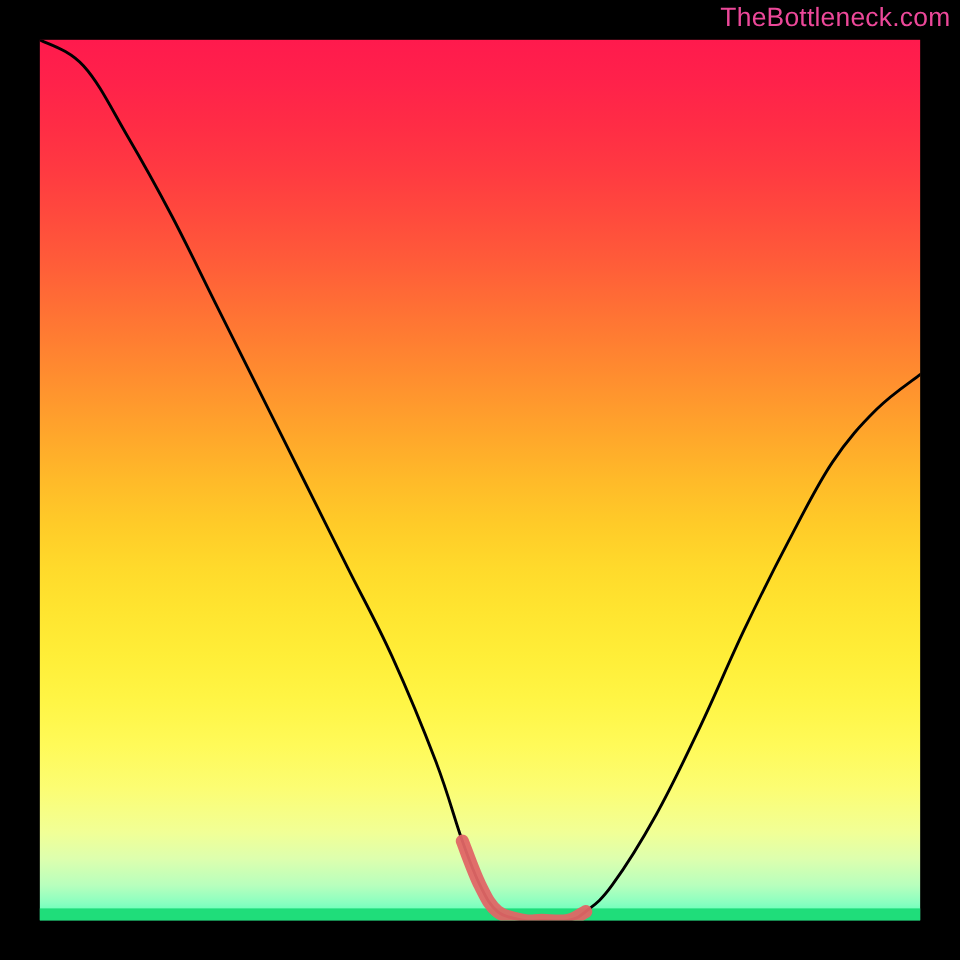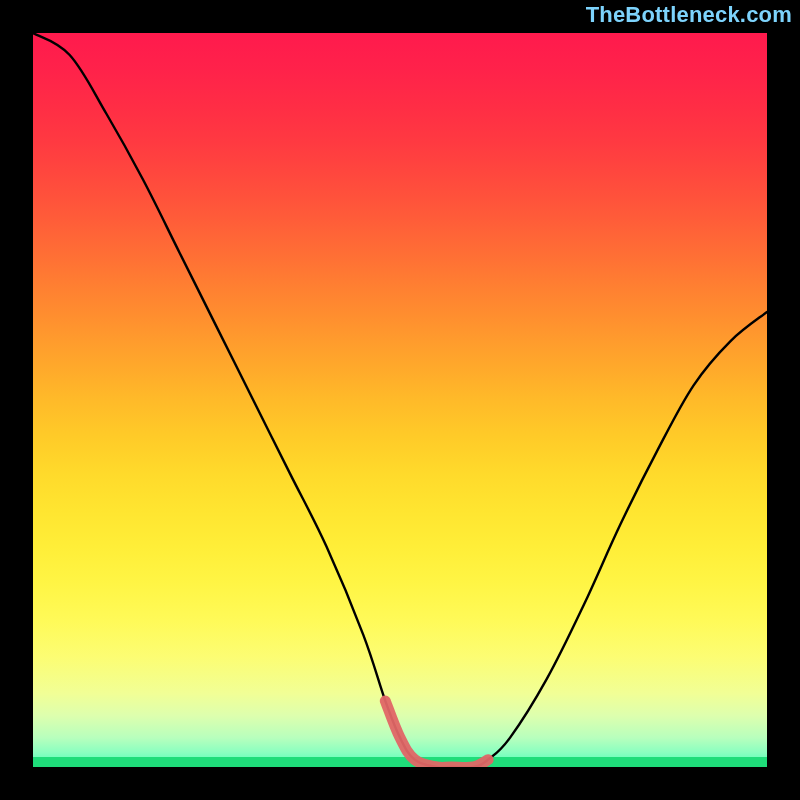--- a/index.html
+++ b/index.html
@@ -21,23 +21,23 @@
     position: absolute;
     left: 33px;
     top: 33px;
     width: 734px;
     height: 734px;
   }
   .watermark {
     position: absolute;
     top: 2px;
     right: 8px;
-    color: #7dd3fc;
+    color: #ec4899;
     font-size: 22px;
-    font-weight: 700;
+    font-weight: 400;
     letter-spacing: 0.2px;
     user-select: none;
   }
   svg { display: block; }
 </style>
 </head>
 <body>
 
 <div class="frame">
   <div class="plot-area">

